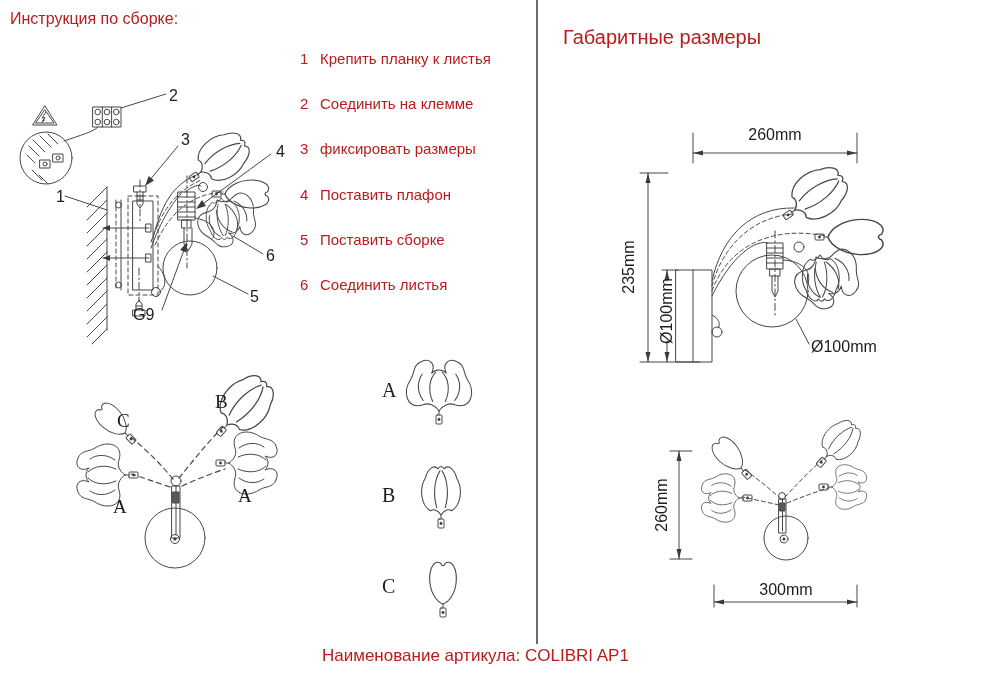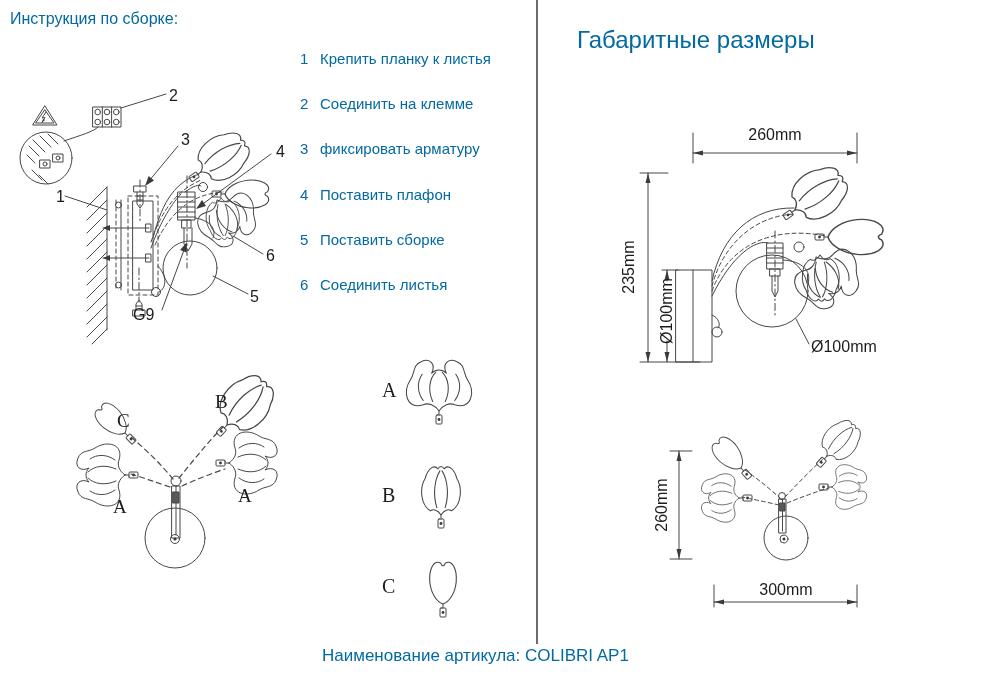--- a/index.html
+++ b/index.html
@@ -1,20 +1,20 @@
 <!DOCTYPE html>
 <html><head>
 <meta charset="utf-8">
 <style>
   html,body{margin:0;padding:0;background:#fff;}
   .canvas{position:relative;width:1000px;height:690px;background:#fff;overflow:hidden;
-          font-family:"Liberation Sans",sans-serif;color:#0369a1;}
+          font-family:"Liberation Sans",sans-serif;color:#b91c1c;}
   .abs{position:absolute;}
   .title-left{left:10px;top:10px;font-size:16px;}
-  .title-right{left:577px;top:26px;font-size:24px;}
+  .title-right{left:563px;top:26px;font-size:20px;}
   .footer{left:322px;top:646px;font-size:17px;}
   .divider{left:536px;top:0;width:2px;height:644px;background:#6b6b6b;}
   .steps{left:300px;top:40px;width:235px;height:260px;}
   .step{position:absolute;left:0;display:flex;font-size:15px;}
   .step .num{width:20px;flex:0 0 20px;}
   .fig{position:absolute;}
   svg path,svg line,svg rect,svg circle,svg ellipse,svg polyline{
     stroke:#474747;fill:none;stroke-width:1;stroke-linecap:round;stroke-linejoin:round;}
   svg .dsh{stroke-dasharray:4 3;}
   svg .dsh2{stroke-dasharray:5 4;stroke-width:1.2;}
@@ -66,21 +66,21 @@
     <div class="step" style="top:10px">
       <span class="num">1</span>
       <span>Крепить планку к листья</span>
       </div>
     <div class="step" style="top:55px">
       <span class="num">2</span>
       <span>Соединить на клемме</span>
       </div>
     <div class="step" style="top:100px">
       <span class="num">3</span>
-      <span>фиксировать арматуру</span>
+      <span>фиксировать размеры</span>
       </div>
     <div class="step" style="top:146px">
       <span class="num">4</span>
       <span>Поставить плафон</span>
       </div>
     <div class="step" style="top:191px">
       <span class="num">5</span>
       <span>Поставить сборке</span>
       </div>
     <div class="step" style="top:236px">

